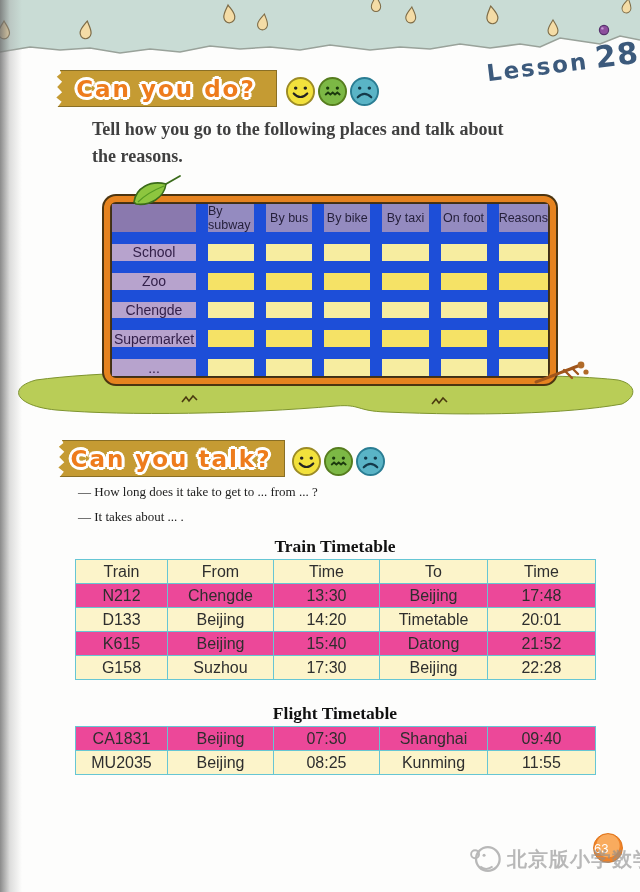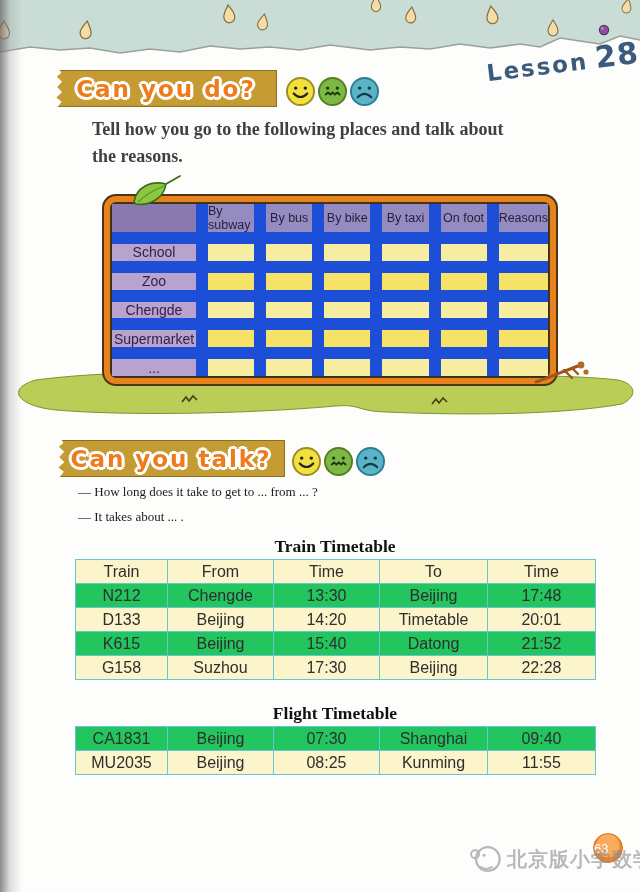--- a/index.html
+++ b/index.html
@@ -52,21 +52,21 @@
   .grass { position:absolute; left:6px; top:366px; z-index:2; }
   .twig { position:absolute; left:534px; top:356px; z-index:4; }
 
   
   .tt-title { position:absolute; left:75px; width:520px; text-align:center;
               font-size:17.5px; font-weight:bold; color:#111; }
   .tt { position:absolute; left:75px; width:520px; border-collapse:collapse; table-layout:fixed;
         font-family:"Liberation Sans", sans-serif; font-size:16px; color:#2e2e2e; text-align:center; }
   .tt td { border:1.6px solid #66c6d4; padding:2px 0; line-height:19px; }
   .tt tr.hdr td { background:#fcf4ca; }
-  .tt tr.blue td { background:#22c55e;margin-top:20px; }
+  .tt tr.blue td { background:#ec4899;margin-top:20px; }
   .tt tr.cream td { background:#fcf4ca; }
 
   
   .page-badge { position:absolute; left:593px; top:833px; width:30px; height:30px; z-index:5;
                 border-radius:50%; background:radial-gradient(circle at 50% 42%, #f9ab5e 0 52%, #ef8228 56%);
                 border:1px solid #e0761c; display:flex; align-items:center; 
                 color:#fff; font-family:"Liberation Sans", sans-serif; font-weight:normal; font-size:13px; }
   .watermark { position:absolute; left:468px; top:842px; z-index:6; display:flex; align-items:center;
                gap:5px; opacity:.62; }
   .watermark .wm-text { font-family:"Liberation Sans", sans-serif; font-weight:bold; font-size:20px;

